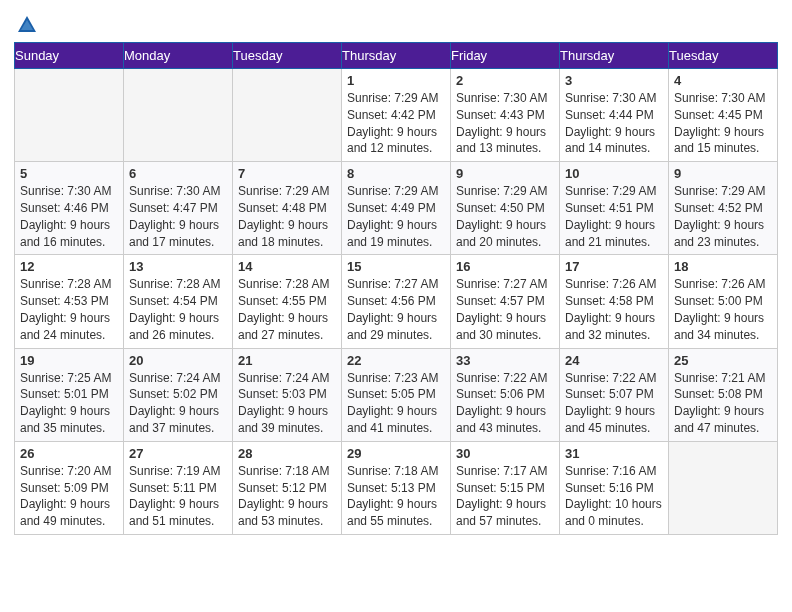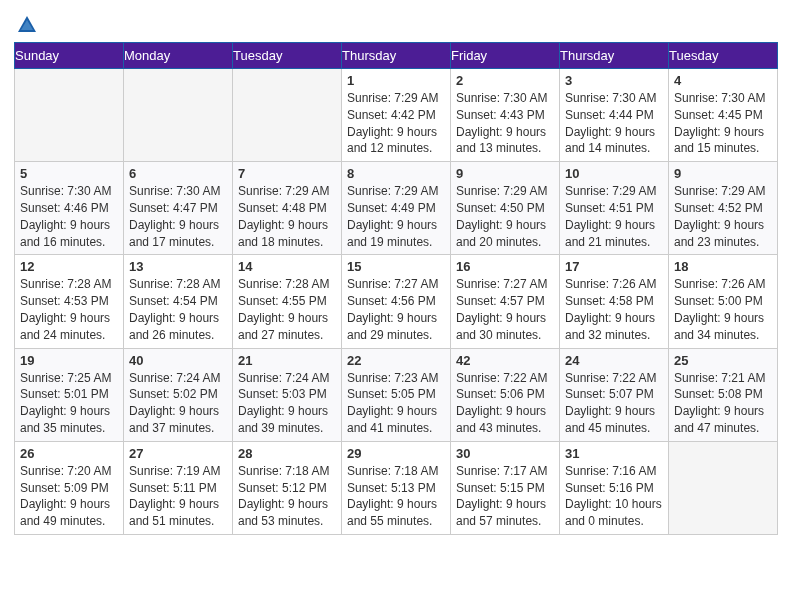--- a/index.html
+++ b/index.html
@@ -155,24 +155,24 @@
           <td><span class="day-number">12</span><span class="cell-text">Sunrise: 7:28 AM<br>Sunset: 4:53 PM<br>Daylight: 9 hours and 24 minutes.</span></td>
           <td><span class="day-number">13</span><span class="cell-text">Sunrise: 7:28 AM<br>Sunset: 4:54 PM<br>Daylight: 9 hours and 26 minutes.</span></td>
           <td><span class="day-number">14</span><span class="cell-text">Sunrise: 7:28 AM<br>Sunset: 4:55 PM<br>Daylight: 9 hours and 27 minutes.</span></td>
           <td><span class="day-number">15</span><span class="cell-text">Sunrise: 7:27 AM<br>Sunset: 4:56 PM<br>Daylight: 9 hours and 29 minutes.</span></td>
           <td><span class="day-number">16</span><span class="cell-text">Sunrise: 7:27 AM<br>Sunset: 4:57 PM<br>Daylight: 9 hours and 30 minutes.</span></td>
           <td><span class="day-number">17</span><span class="cell-text">Sunrise: 7:26 AM<br>Sunset: 4:58 PM<br>Daylight: 9 hours and 32 minutes.</span></td>
           <td><span class="day-number">18</span><span class="cell-text">Sunrise: 7:26 AM<br>Sunset: 5:00 PM<br>Daylight: 9 hours and 34 minutes.</span></td>
         </tr>
         <tr>
           <td><span class="day-number">19</span><span class="cell-text">Sunrise: 7:25 AM<br>Sunset: 5:01 PM<br>Daylight: 9 hours and 35 minutes.</span></td>
-          <td><span class="day-number">40</span><span class="cell-text">Sunrise: 7:24 AM<br>Sunset: 5:02 PM<br>Daylight: 9 hours and 37 minutes.</span></td>
+          <td><span class="day-number">20</span><span class="cell-text">Sunrise: 7:24 AM<br>Sunset: 5:02 PM<br>Daylight: 9 hours and 37 minutes.</span></td>
           <td><span class="day-number">21</span><span class="cell-text">Sunrise: 7:24 AM<br>Sunset: 5:03 PM<br>Daylight: 9 hours and 39 minutes.</span></td>
           <td><span class="day-number">22</span><span class="cell-text">Sunrise: 7:23 AM<br>Sunset: 5:05 PM<br>Daylight: 9 hours and 41 minutes.</span></td>
-          <td><span class="day-number">42</span><span class="cell-text">Sunrise: 7:22 AM<br>Sunset: 5:06 PM<br>Daylight: 9 hours and 43 minutes.</span></td>
+          <td><span class="day-number">33</span><span class="cell-text">Sunrise: 7:22 AM<br>Sunset: 5:06 PM<br>Daylight: 9 hours and 43 minutes.</span></td>
           <td><span class="day-number">24</span><span class="cell-text">Sunrise: 7:22 AM<br>Sunset: 5:07 PM<br>Daylight: 9 hours and 45 minutes.</span></td>
           <td><span class="day-number">25</span><span class="cell-text">Sunrise: 7:21 AM<br>Sunset: 5:08 PM<br>Daylight: 9 hours and 47 minutes.</span></td>
         </tr>
         <tr>
           <td><span class="day-number">26</span><span class="cell-text">Sunrise: 7:20 AM<br>Sunset: 5:09 PM<br>Daylight: 9 hours and 49 minutes.</span></td>
           <td><span class="day-number">27</span><span class="cell-text">Sunrise: 7:19 AM<br>Sunset: 5:11 PM<br>Daylight: 9 hours and 51 minutes.</span></td>
           <td><span class="day-number">28</span><span class="cell-text">Sunrise: 7:18 AM<br>Sunset: 5:12 PM<br>Daylight: 9 hours and 53 minutes.</span></td>
           <td><span class="day-number">29</span><span class="cell-text">Sunrise: 7:18 AM<br>Sunset: 5:13 PM<br>Daylight: 9 hours and 55 minutes.</span></td>
           <td><span class="day-number">30</span><span class="cell-text">Sunrise: 7:17 AM<br>Sunset: 5:15 PM<br>Daylight: 9 hours and 57 minutes.</span></td>
           <td><span class="day-number">31</span><span class="cell-text">Sunrise: 7:16 AM<br>Sunset: 5:16 PM<br>Daylight: 10 hours and 0 minutes.</span></td>

